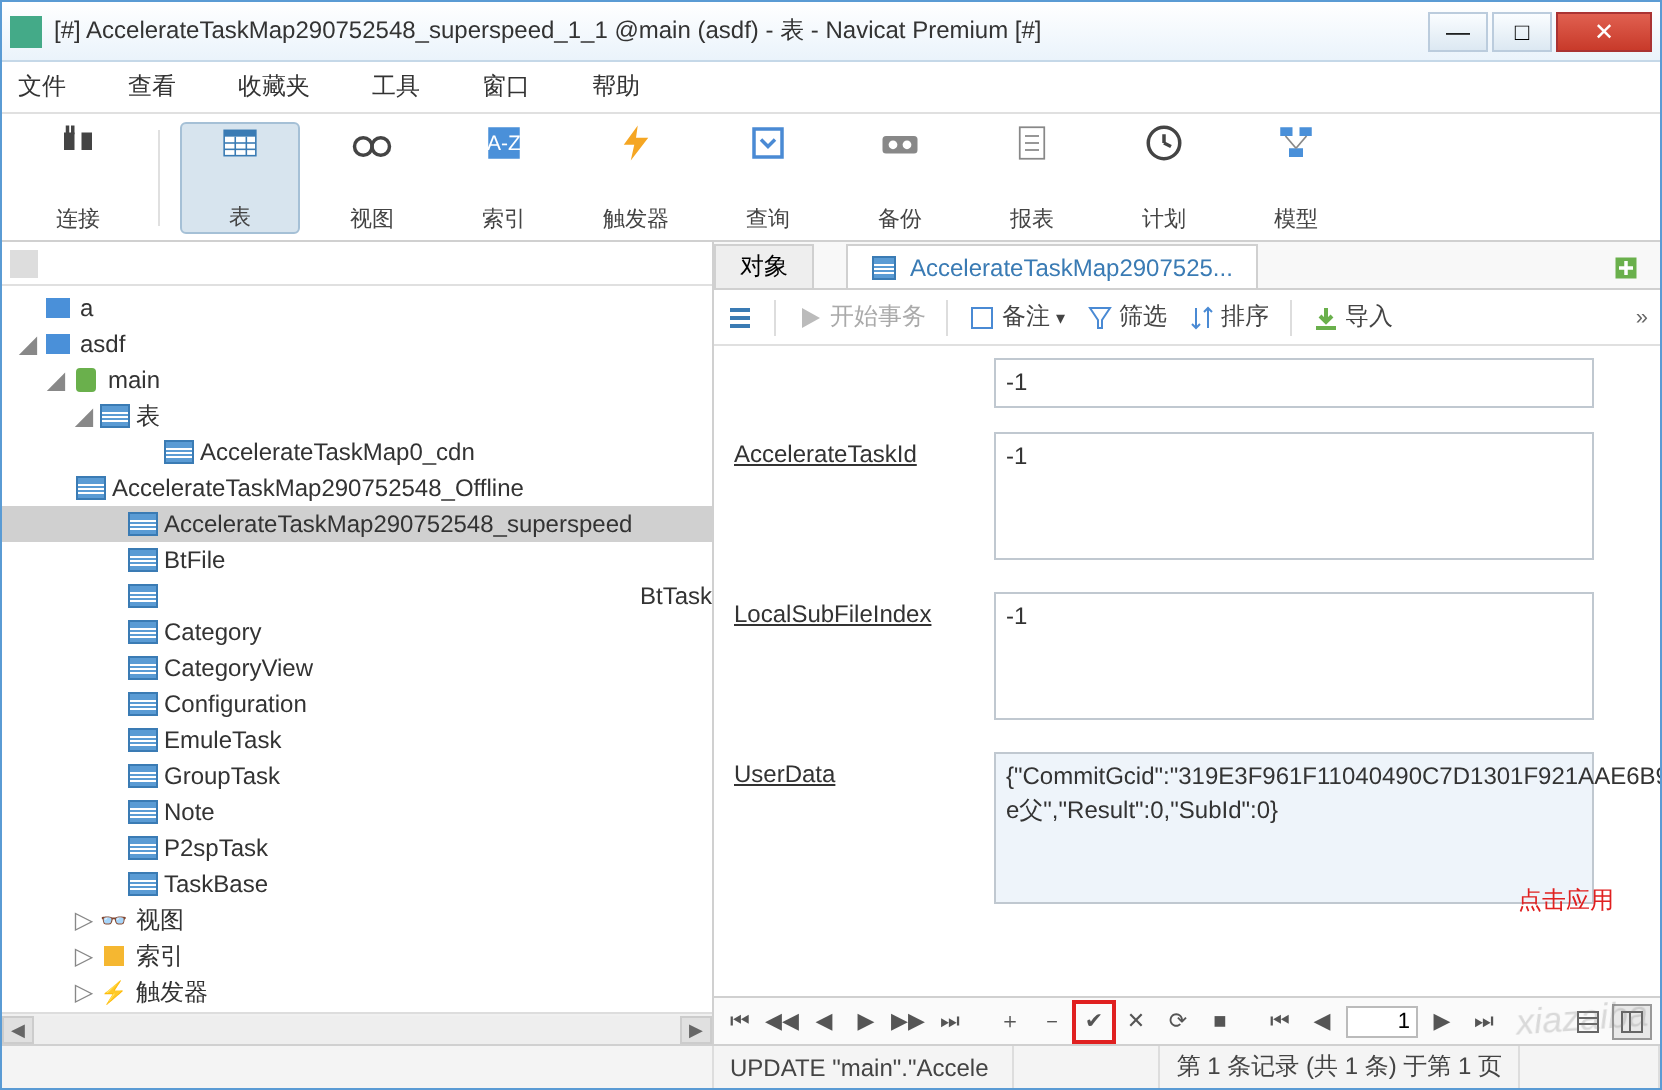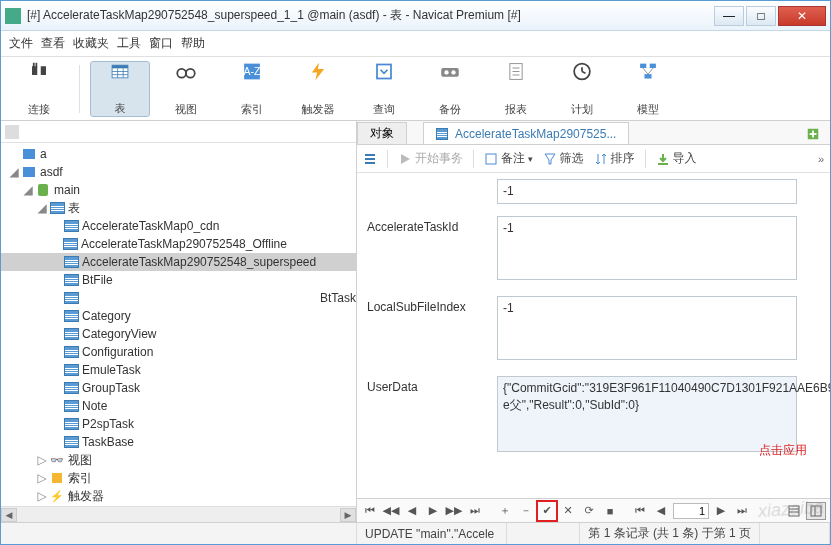--- a/index.html
+++ b/index.html
@@ -5,21 +5,21 @@
 * { margin: 0; padding: 0; box-sizing: border-box; font-family: "Microsoft YaHei", "Segoe UI", sans-serif; font-size: 12px; }
 body { background: #fff; width: 831px; height: 545px; overflow: hidden; border: 1px solid #5a9bd4; position: relative; }
 
 .titlebar { height: 30px; background: linear-gradient(#fff, #eaf3fb); display: flex; align-items: center; padding: 0 4px; border-bottom: 1px solid #c5d8e8; }
 .titlebar .icon { width: 16px; height: 16px; margin-right: 6px; display: inline-block; background: #4a8; }
 .titlebar .title { flex: 1; color: #333; font-size: 12px; white-space: nowrap; overflow: hidden; }
 .winbtns { display: flex; }
 .winbtn { width: 30px; height: 20px; display: flex; align-items: center; justify-content: center; border: 1px solid #bcd; margin-left: 2px; background: linear-gradient(#fafdff, #dce8f2); cursor: pointer; }
 .winbtn.close { background: linear-gradient(#e06050, #c83a2a); color: #fff; border-color: #a33; width: 48px; }
 
-.menubar { height: 26px; display: flex; align-items: center; padding: 0 8px; gap: 8px; background: #fff; border-bottom: 1px solid #e0e0e0; }
+.menubar { height: 26px; display: flex; align-items: center; padding: 0 8px; gap: 31px; background: #fff; border-bottom: 1px solid #e0e0e0; }
 .menubar span { color: #333; cursor: pointer; }
 
 .ribbon { height: 64px; background: #fff; display: flex; align-items: center; padding: 4px 8px; gap: 6px; border-bottom: 1px solid #d0d0d0; }
 .ribbon-btn { width: 60px; height: 56px; display: flex; flex-direction: column; align-items: center; justify-content: center; gap: 20px; cursor: pointer; border-radius: 3px; text-align: center; }
 .ribbon-btn.sel { background: #d7e4ee; border: 1px solid #a5c0d6; }
 .ribbon-btn .ico { width: 26px; height: 22px; }
 .ribbon-btn .lbl { color: #444; font-size: 11px; }
 .rsep { width: 1px; height: 48px; background: #e0e0e0; margin: 0 4px; }
 
 .main { display: flex; height: calc(100% - 30px - 26px - 64px - 22px); }
@@ -55,21 +55,21 @@
 
 .toolbar { height: 28px; display: flex; align-items: center; padding: 0 6px; gap: 10px; border-bottom: 1px solid #e0e0e0; background:#fff;}
 .toolbar .tbtn { display: flex; align-items: center; gap: 3px; color: #444; cursor: pointer; }
 .toolbar .tbtn.dis { color: #aaa; }
 .toolbar .tico { width: 14px; height: 14px; }
 .toolbar .sep { width:1px; height:18px; background:#ddd; }
 .toolbar .chev { margin-left: auto; font-size: 11px; color: #666; }
 
 .form-area { flex: 1; overflow: auto; background: #fff; position:relative; }
 .form-row { display: flex; padding: 6px 10px; min-height: 80px; }
-.form-label { width: 130px; padding-top: 4px; color: #333; }
+.form-label { width: 130px; padding-top: 4px; color: #333; text-decoration: underline; }
 .form-field { flex: 1; }
 .form-field textarea, .form-field .txt { width: 300px; min-height: 64px; border: 1px solid #c0c8d0; padding: 3px 5px; font-size: 12px; resize: none; color:#333; line-height:1.4; }
 .form-field .txt.tall { min-height: 76px; }
 
 .annotation { position: absolute; left: 402px; top: 269px; color: #e02020; font-size: 15px; pointer-events:none; display:flex; align-items:center; gap:4px;}
 .arrow-svg { position:absolute; left:470px; top:272px; pointer-events:none;}
 
 .navbar { height: 24px; border-top: 1px solid #d0d0d0; display: flex; align-items: center; padding: 0 4px; background: #fafafa; gap: 3px; }
 .navbtn { width: 18px; height: 18px; display: flex; align-items: center; justify-content: center; cursor: pointer; color: #555; font-size: 11px; border-radius:2px;}
 .navsep { width: 6px; }
@@ -222,25 +222,25 @@
             <span class="ico-db"></span>
           </span>
           <span>main</span>
         </div>
       <div class="tree-row" style="padding-left:34px">
           <span class="tw">◢</span>
           <span class="tree-ico ico-table"></span>
           <span>表</span>
         </div>
       <div id="table-list">
-          <div class="tree-row" style="padding-left: 62px;">
+          <div class="tree-row" style="padding-left: 80px;">
             <span class="tree-ico ico-table"></span>
             <span>AccelerateTaskMap0_cdn</span>
           </div>
-          <div class="tree-row" style="padding-left: 36px; margin-left: 25px;">
+          <div class="tree-row" style="padding-left: 36px;">
             <span class="tree-ico ico-table"></span>
             <span>AccelerateTaskMap290752548_Offline</span>
           </div>
           <div class="tree-row selected" style="padding-left: 62px;">
             <span class="tree-ico ico-table"></span>
             <span>AccelerateTaskMap290752548_superspeed</span>
           </div>
           <div class="tree-row" style="padding-left: 62px; align-items: center;">
             <span class="tree-ico ico-table"></span>
             <span>BtFile</span>

